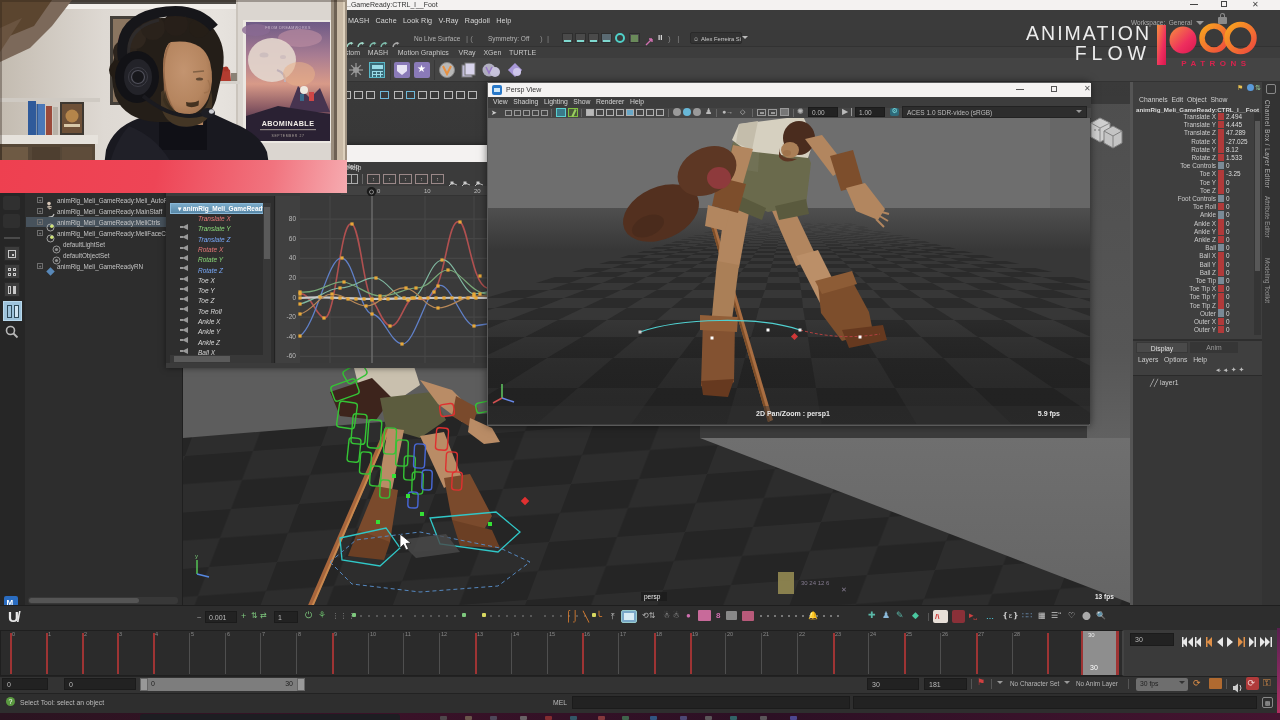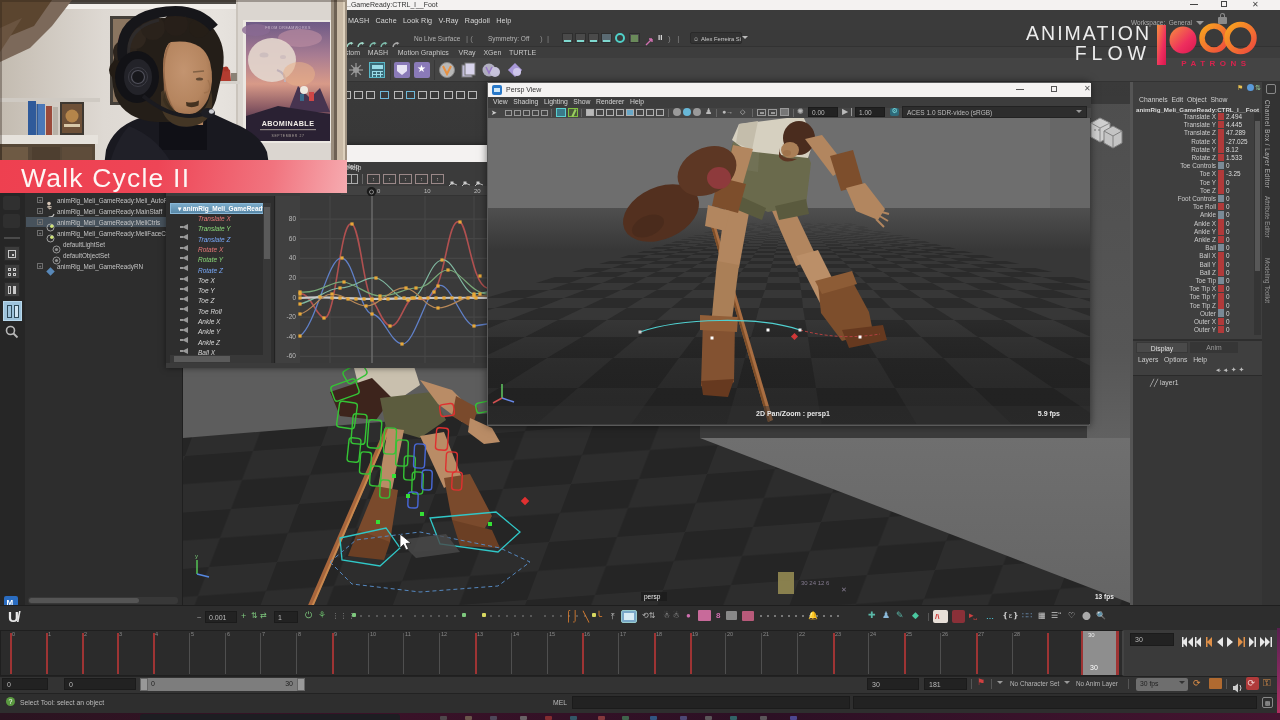--- a/index.html
+++ b/index.html
@@ -1580,21 +1580,20 @@
           <ellipse cx="129" cy="79" rx="14" ry="18" fill="#232329"></ellipse>
           <circle cx="129" cy="79" r="6.5" fill="#17171b" stroke="#50505a" stroke-width="1.2"></circle>
           <circle cx="129" cy="79" r="9.5" fill="none" stroke="#3c3c44" stroke-width="1"></circle>
           <path d="M134 98 Q166 124 194 116" stroke="#1a1a1f" stroke-width="4" fill="none"></path>
           <ellipse cx="199" cy="115" rx="7" ry="5" fill="#1e1e24"></ellipse>
           <ellipse cx="202.5" cy="113.5" rx="2.6" ry="2.2" fill="#cfcfd4"></ellipse>
         </g>
         <rect width="347" height="193" fill="none" stroke="#2a2018" stroke-opacity="0.35" stroke-width="4"></rect>
       </svg></div>
 <div class="abs" style="left:0;top:160px;width:347px;height:33px;background:linear-gradient(100deg,#ee4050 0%,#ee4556 45%,#f1747f 78%,#f6abb0 100%);"></div>
-<div class="abs" style="left:21px;top:163px;font-size:26.5px;color:#fdf6f4;letter-spacing:1.2px;">Walk Cycle II</div>
 
 <div class="abs" style="left:1020px;top:14px;width:260px;height:58px;">
  <svg width="260" height="58" viewBox="0 0 260 58">
   <text x="131" y="26" font-size="19.5" fill="#ececec" text-anchor="end" letter-spacing="2" style="font-family:'Liberation Sans',sans-serif;">ANIMATION</text>
   <text x="131" y="46" font-size="19.5" fill="#ececec" text-anchor="end" letter-spacing="5" style="font-family:'Liberation Sans',sans-serif;">FLOW</text>
   <defs>
    <linearGradient id="lg1" x1="0" y1="0" x2="1" y2="1">
             <stop offset="0" stop-color="#f5903e"></stop>
             <stop offset="0.6" stop-color="#ee2e5e"></stop>
             <stop offset="1" stop-color="#d8174e"></stop>

